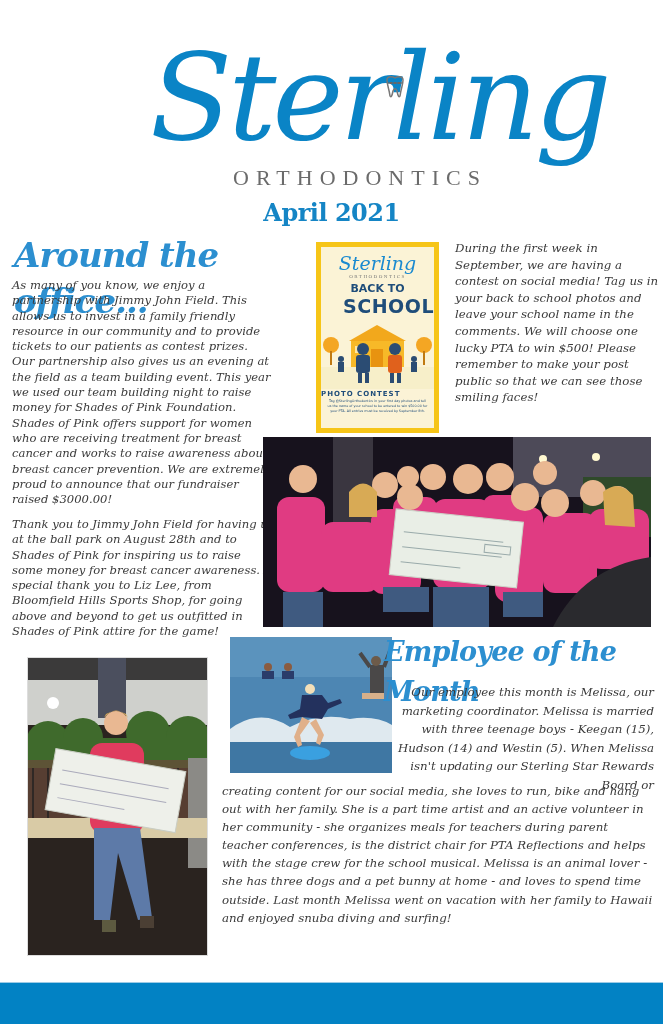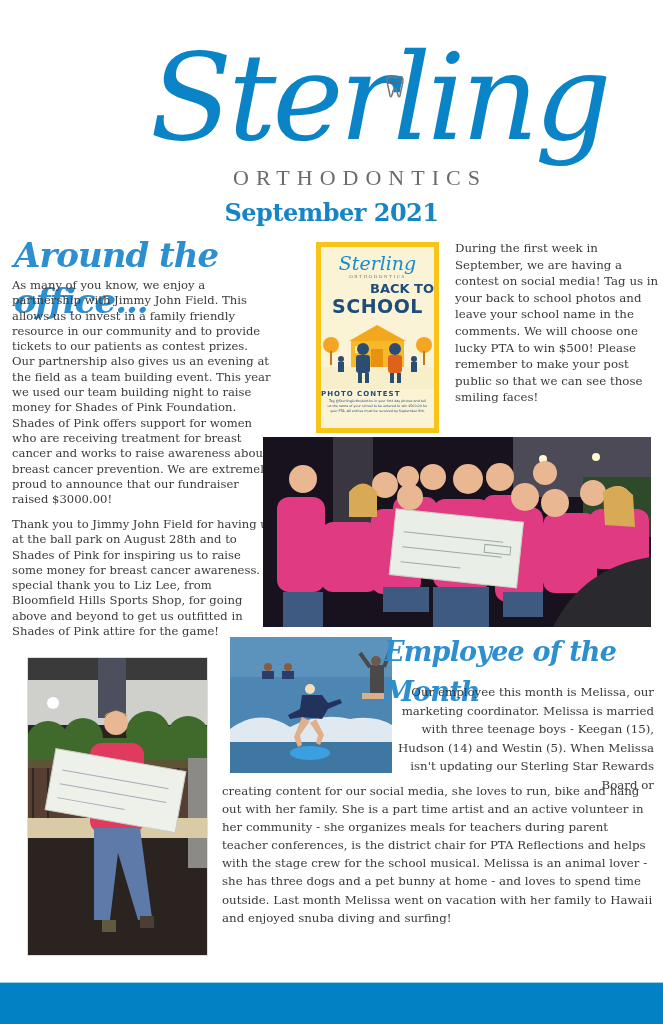--- a/index.html
+++ b/index.html
@@ -24,34 +24,34 @@
     font-family: "DejaVu Serif", serif; font-weight: bold; color: #1585c5; font-size: 24px; letter-spacing: -0.5px;
   }
 
   
   .script-head {
     font-family: "DejaVu Serif", serif; font-style: italic; color: #2c8fd0; font-weight: bold;
   }
   .around-head { left: 14px; top: 232px; width: 300px; height: 46px; font-size: 34px; line-height: 46px; letter-spacing: -1px; }
   .eotm-head { left: 384px; top: 632px; width: 280px; height: 40px; font-size: 27px; line-height: 40px; letter-spacing: -0.8px; }
 
-  .body-text { font-size: 11.6px; line-height: 15.3px; color: #3a3a3a; }
+  .body-text { font-size: 11.6px; line-height: 15.3px; color: #3a3a3a; font-style: italic; }
   .around-p1 { left: 12px; top: 278px; width: 262px; }
   .around-p2 { left: 12px; top: 517px; width: 262px; }
   .contest-p { left: 455px; top: 240px; width: 205px; font-size: 11.8px; line-height: 16.6px; }
   .eotm-p1 { left: 388px; top: 683px; width: 266px; text-align: right; font-size: 11.8px; line-height: 18.5px; }
   .eotm-p2 { left: 222px; top: 782px; width: 432px; font-size: 11.8px; line-height: 18.1px; }
 
   
   .poster { left: 316px; top: 242px; width: 123px; height: 191px; background: #f6c518; padding: 5px; }
   .poster-inner { width: 100%; height: 100%; background: #fbf3d6; position: relative; overflow: hidden; }
   .poster-logo { position: absolute; left: 0; right: 0; top: 6px; text-align: center; color: #1a8ad0; font-style: italic; font-size: 19px; line-height: 20px; }
   .poster-logo-sub { position: absolute; left: 0; right: 0; top: 27px; text-align: center; color: #777; font-size: 5px; letter-spacing: 1.5px; font-family: "Liberation Serif", serif; }
-  .poster-back { position: absolute; left: 0; right: 0; top: 34px; text-align: right; color: #1f4d7a; font-family: "DejaVu Sans", sans-serif; font-weight: bold; font-size: 13px; line-height: 15px; }
-  .poster-school { position: absolute; left: 0; right: 0; top: 48px; text-align: center; color: #1f4d7a; font-family: "DejaVu Sans", sans-serif; font-weight: bold; font-size: 19px; line-height: 22px; letter-spacing: 0.5px; }
+  .poster-back { position: absolute; left: 0; right: 0; top: 34px; text-align: center; color: #1f4d7a; font-family: "DejaVu Sans", sans-serif; font-weight: bold; font-size: 11px; line-height: 15px; }
+  .poster-school { position: absolute; left: 0; right: 0; top: 48px; text-align: right; color: #1f4d7a; font-family: "DejaVu Sans", sans-serif; font-weight: bold; font-size: 19px; line-height: 22px; letter-spacing: 0.5px; }
   .poster-scene { position: absolute; left: 0; top: 72px; width: 113px; height: 70px; }
   .poster-contest { position: absolute; left: 0; right: 0; top: 143px; text-align: left; color: #1f4d7a; font-family: "DejaVu Sans", sans-serif; font-weight: bold; font-size: 7px; letter-spacing: 1px; }
   .poster-fine { position: absolute; left: 6px; right: 6px; top: 152px; text-align: center; color: #1f4d7a; font-family: "DejaVu Sans", sans-serif; font-size: 3.3px; line-height: 5px; }
 
   
   .photo { overflow: hidden; }
   .group-photo { left: 263px; top: 437px; width: 388px; height: 190px; background: #1a1420; }
   .surf-photo { left: 230px; top: 637px; width: 162px; height: 136px; background: #4d86b3; }
   .check-photo { left: 27px; top: 657px; width: 181px; height: 299px; background: #2a231f; border: 1px solid #ddd; }
 
@@ -62,21 +62,21 @@
 
 <div class="abs logo-script">Sterling</div>
 <svg class="abs logo-tooth" viewBox="0 0 26 26">
   <path d="M5 6 C5 2 10 2 13 4 C16 2 21 2 21 6 C21 11 19 14 18 22 C17 24 16 22 15 17 C14 14 12 14 11 17 C10 22 9 24 8 22 C7 14 5 11 5 6 Z" fill="none" stroke="#777" stroke-width="1.5"></path>
   <line x1="6" y1="9" x2="20" y2="9" stroke="#666" stroke-width="1.2"></line>
   <rect x="8" y="8" width="2" height="2" fill="#666"></rect>
     <rect x="12" y="8" width="2" height="2" fill="#666"></rect>
     <rect x="16" y="8" width="2" height="2" fill="#666"></rect>
 </svg>
 <div class="abs logo-sub">ORTHODONTICS</div>
-<div class="abs month-title">September 2021</div>
+<div class="abs month-title">April 2021</div>
 
 <div class="abs script-head around-head">Around the office...</div>
 <p class="abs body-text around-p1">As many of you know, we enjoy a partnership with Jimmy John Field.  This allows us to invest in a family friendly resource in our community and to provide tickets to our patients as contest prizes.   Our partnership also gives us an evening at the field as a team building event. This year we used our team building night to raise money for Shades of Pink Foundation.  Shades of Pink offers support for women who are receiving treatment for breast cancer and works to raise awareness about breast cancer prevention.    We are extremely proud to announce that our fundraiser raised $3000.00!</p>
 <p class="abs body-text around-p2">Thank you to Jimmy John Field for having us at the ball park on August 28th and to Shades of Pink for inspiring us to raise some money for breast cancer awareness.  A special thank you to Liz Lee, from Bloomfield Hills Sports Shop, for going above and beyond to get us outfitted in Shades of Pink attire for the game!</p>
 
 <div class="abs poster">
   <div class="poster-inner">
     <div class="poster-logo">Sterling</div>
     <div class="poster-logo-sub">ORTHODONTICS</div>
     <div class="poster-back">BACK TO</div>

